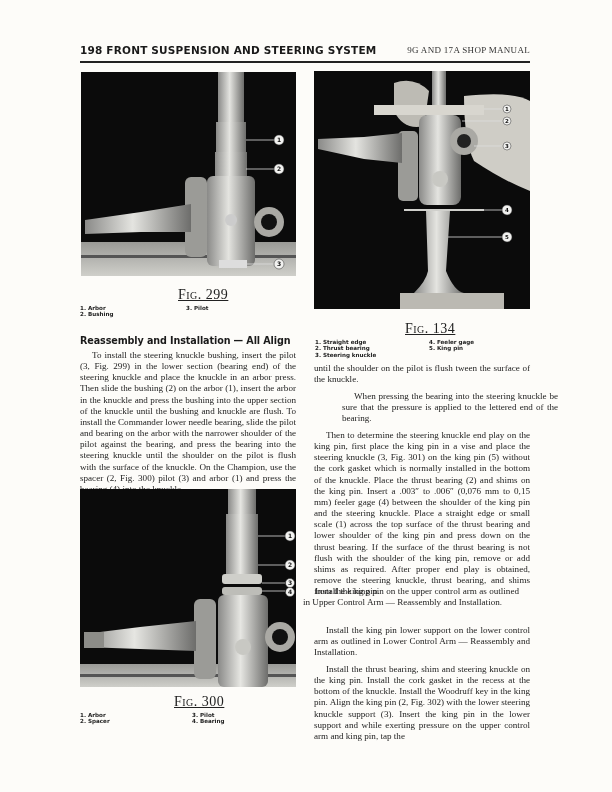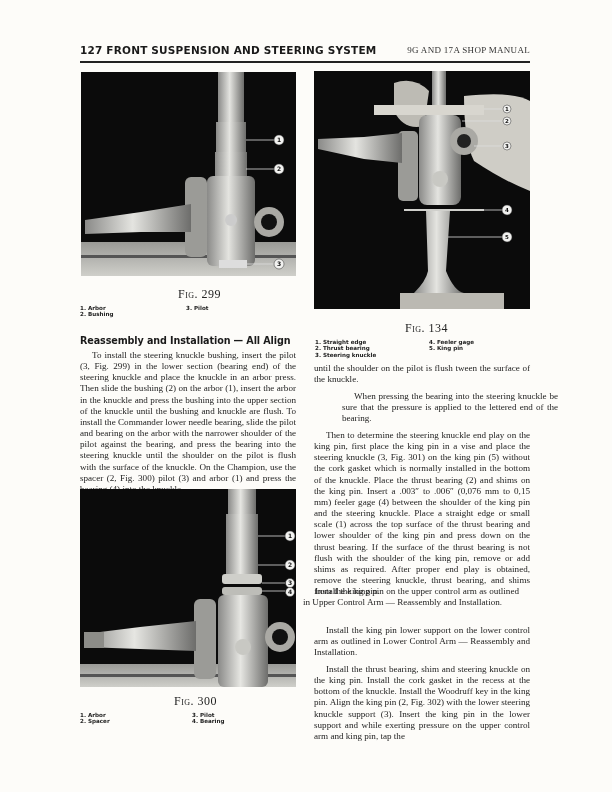--- a/index.html
+++ b/index.html
@@ -7,36 +7,36 @@
          font-family:"Liberation Serif", serif; color:#222; }
   .header { position:absolute; left:80px; top:44px; width:450px; height:18px; }
   .header-left { position:absolute; left:0; top:0; font-family:"DejaVu Sans", sans-serif; font-weight:bold;
                  font-size:10.5px; letter-spacing:0.2px; color:#1a1a1a; }
   .header-right { position:absolute; right:0; top:1px; font-size:9px; letter-spacing:0.3px; color:#333; }
   .rule { position:absolute; left:80px; top:61px; width:450px; height:1.5px; background:#222; }
 
   .photo { position:absolute; background:#0c0c0c; overflow:hidden; }
   .photo svg { display:block; }
 
-  .fig-title { position:absolute; font-size:12px; letter-spacing:0.5px; color:#222; font-variant:small-caps; }
+  .fig-title { position:absolute; font-size:14px; letter-spacing:0.5px; color:#222; font-variant:small-caps;text-decoration:underline; }
   .legend { position:absolute; font-family:"DejaVu Sans", sans-serif; font-weight:bold; font-size:5.6px;
             line-height:6.4px; color:#222; }
   .legend div { white-space:nowrap; }
 
   .section-heading { position:absolute; left:80px; top:335px; font-family:"DejaVu Sans", sans-serif; font-weight:bold;
                      font-size:9.6px; color:#1a1a1a; letter-spacing:-0.1px; }
   .para { position:absolute; font-size:9.1px; line-height:11.15px; text-align:justify; color:#232323;
           hyphens:manual; }
   .para.indent { text-indent:12px; }
 </style>
 </head>
 <body>
 
 <div class="header">
-  <div class="header-left">127 FRONT SUSPENSION AND STEERING SYSTEM</div>
+  <div class="header-left">198 FRONT SUSPENSION AND STEERING SYSTEM</div>
   <div class="header-right">9G AND 17A SHOP MANUAL</div>
 </div>
 <div class="rule"></div>
 
 <div class="photo" style="left:81px;top:72px;width:215px;height:204px;">
   <svg width="215" height="204" viewBox="0 0 215 204">
     <defs>
       <linearGradient id="g299a" x1="0" x2="1">
           <stop offset="0" stop-color="#8a8a88"></stop>
           <stop offset="0.45" stop-color="#e4e4e0"></stop>

